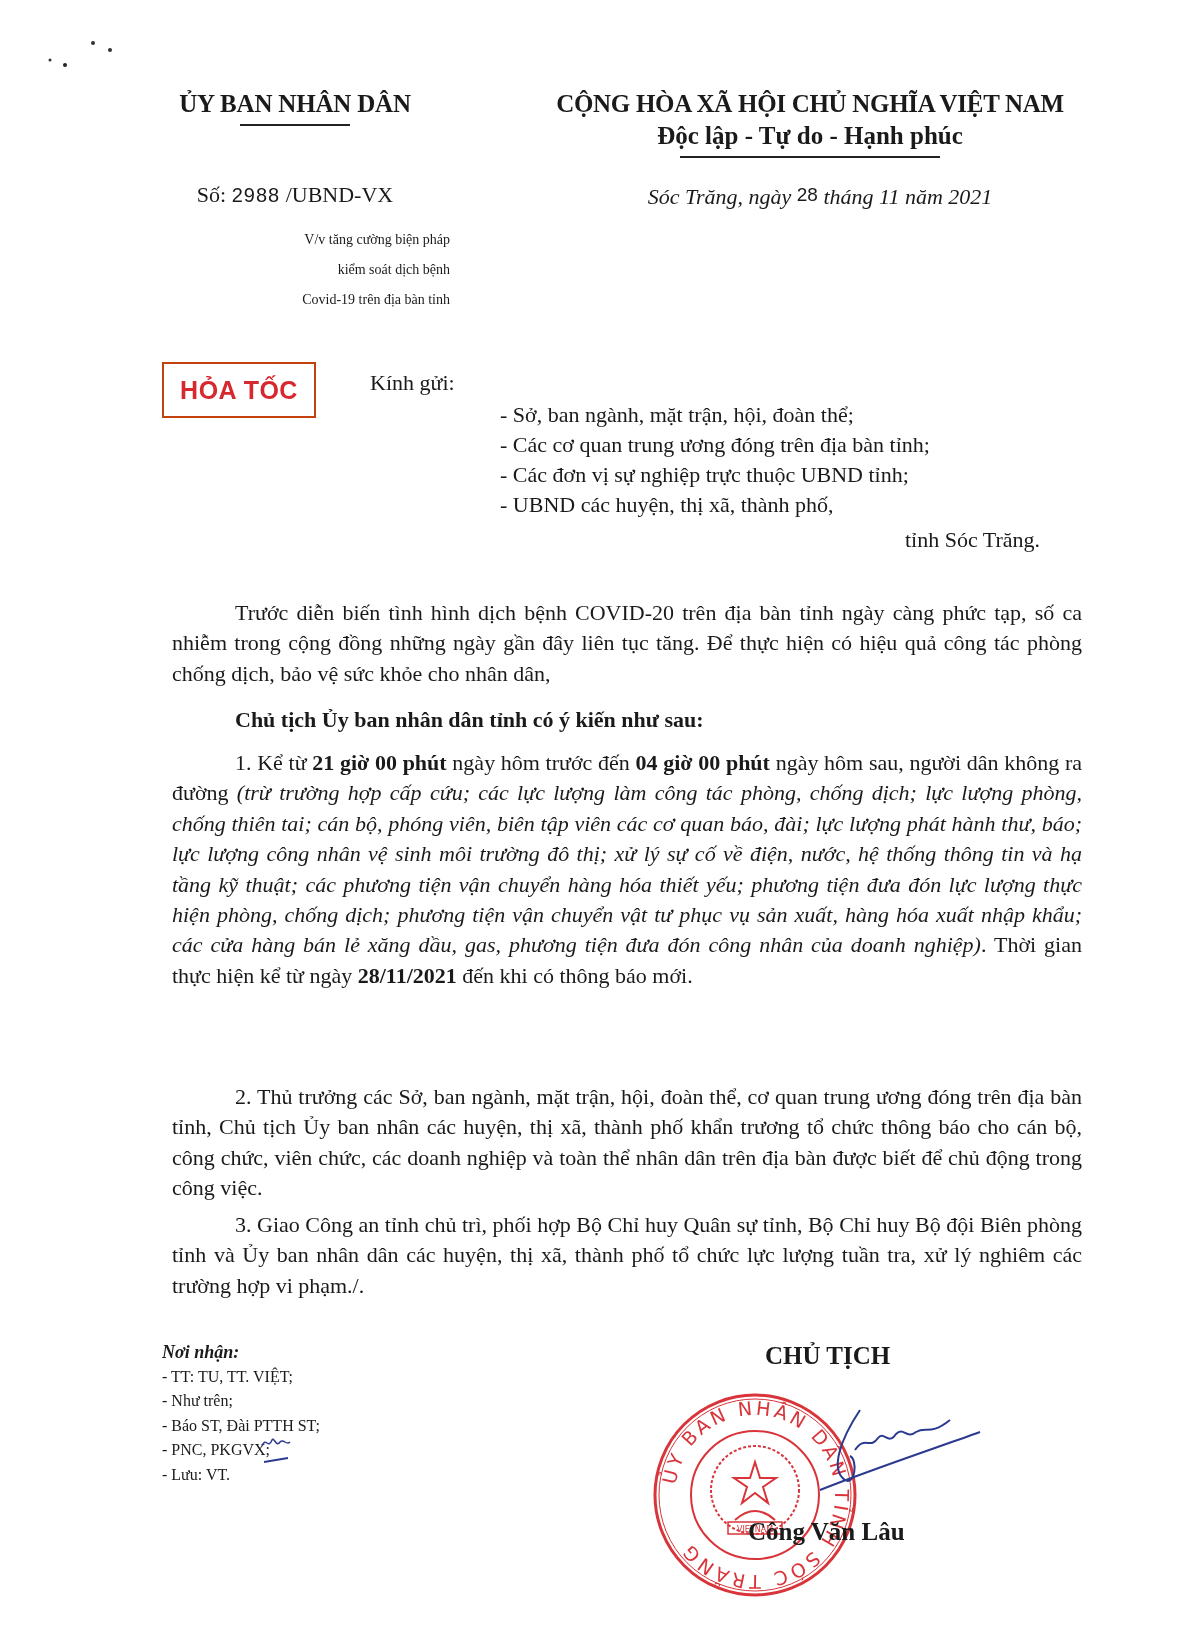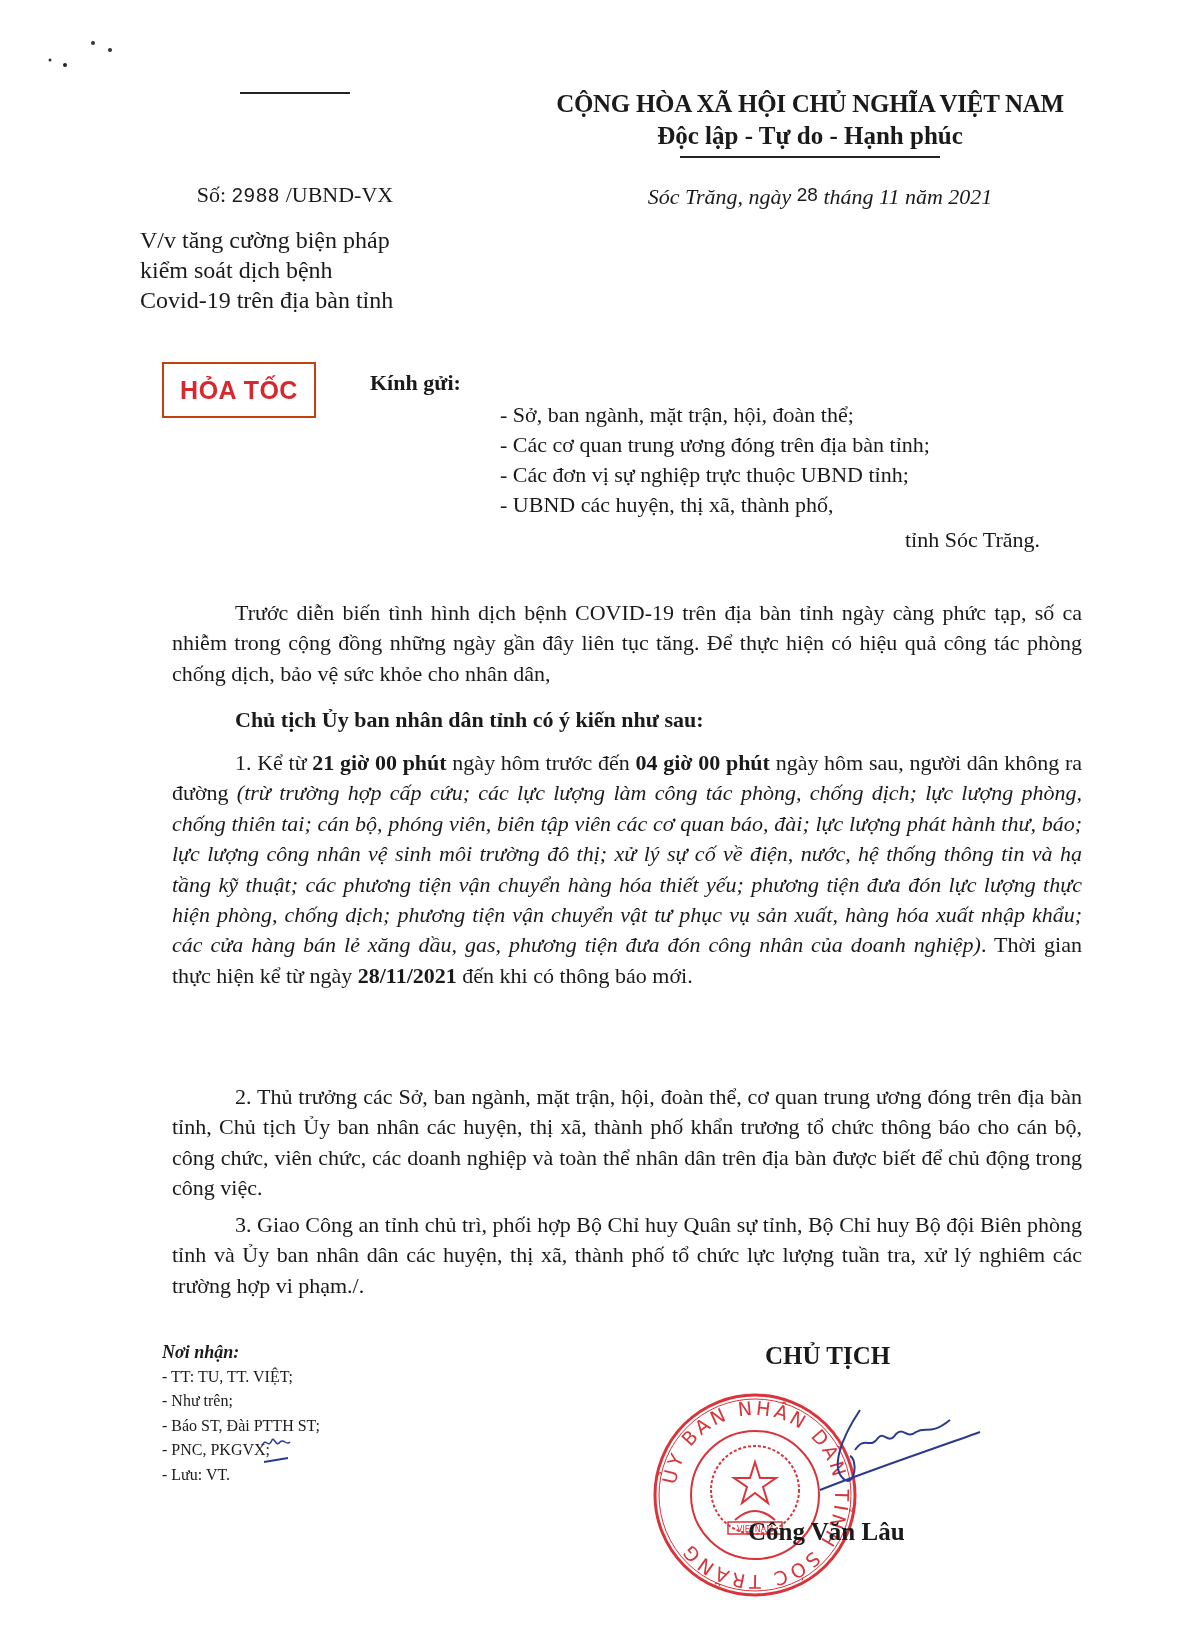--- a/index.html
+++ b/index.html
@@ -9,29 +9,29 @@
     }
     .abs { position: absolute; }
     .hdr-left { left: 140px; top: 88px; width: 310px; text-align: center; }
     .hdr-left .line { font-weight: bold; font-size: 25px; line-height: 32px; letter-spacing: -0.2px; }
     .underline-bar { height: 2px; background: #222; margin: 4px auto 0; }
     .hdr-right { left: 505px; top: 88px; width: 610px; text-align: center; }
     .hdr-right .l1 { font-weight: bold; font-size: 25px; line-height: 32px; letter-spacing: -0.3px; }
     .hdr-right .l2 { font-weight: bold; font-size: 25px; line-height: 32px; }
     .so { left: 140px; top: 180px; width: 310px; text-align: center; font-size: 22px; line-height: 30px; }
     .so .num { font-family: "Liberation Sans", sans-serif; font-size: 20px; letter-spacing: 1px; }
-    .vv { left: 140px; top: 225px; width: 310px; text-align: left; font-size: 24px; line-height: 30px; }
+    .vv { left: 140px; top: 225px; width: 310px; text-align: right; font-size: 14px; line-height: 30px; }
     .date { left: 560px; top: 180px; width: 520px; text-align: center; font-style: italic; font-size: 22px; line-height: 30px; }
     .date .dnum { font-style: normal; font-family: "Liberation Sans", sans-serif; font-size: 19px; vertical-align: 3px; }
     .stamp {
       left: 162px; top: 362px; width: 150px; height: 52px; border: 2px solid #c2410c;
       color: #d7282f; font-family: "Liberation Sans", sans-serif; font-weight: bold; font-size: 25px;
       display: flex; align-items: center; justify-content: center; letter-spacing: 0.5px;
     }
-    .kinhgui { left: 370px; top: 368px; font-size: 22px; line-height: 30px; font-weight: bold; }
+    .kinhgui { left: 370px; top: 368px; font-size: 22px; line-height: 30px; }
     .recips { left: 500px; top: 400px; font-size: 22px; line-height: 30px; }
     .recips .r { white-space: nowrap; }
     .recip-tail { left: 905px; top: 525px; font-size: 22px; line-height: 30px; }
     .body { left: 172px; width: 910px; font-size: 22px; line-height: 30.4px; text-align: justify; }
     .body .ind { text-indent: 63px; }
     .p1 { top: 598px; }
     .heading { left: 235px; top: 705px; font-weight: bold; font-size: 22px; line-height: 30px; }
     .p2 { top: 748px; }
     .p3 { top: 1082px; }
     .p4 { top: 1210px; }
@@ -47,20 +47,21 @@
 <body>
 
 <svg class="abs scan-dots" width="80" height="40">
   <circle cx="5" cy="20" r="1.5" fill="#333"></circle>
     <circle cx="20" cy="25" r="2" fill="#222"></circle>
   <circle cx="48" cy="3" r="2" fill="#333"></circle>
     <circle cx="65" cy="10" r="2" fill="#333"></circle>
 </svg>
 
 <div class="abs hdr-left">
+  <div class="line">ỦY BAN NHÂN DÂN</div>
   <div class="underline-bar" style="width:110px"></div>
 </div>
 
 <div class="abs hdr-right">
   <div class="l1">CỘNG HÒA XÃ HỘI CHỦ NGHĨA VIỆT NAM</div>
   <div class="l2">Độc lập - Tự do - Hạnh phúc</div>
   <div class="underline-bar" style="width:260px"></div>
 </div>
 
 <div class="abs so">
@@ -86,21 +87,21 @@
 <div class="abs kinhgui">Kính gửi:</div>
 <div class="abs recips">
   <div class="r">- Sở, ban ngành, mặt trận, hội, đoàn thể;</div>
   <div class="r">- Các cơ quan trung ương đóng trên địa bàn tỉnh;</div>
   <div class="r">- Các đơn vị sự nghiệp trực thuộc UBND tỉnh;</div>
   <div class="r">- UBND các huyện, thị xã, thành phố,</div>
 </div>
 <div class="abs recip-tail">tỉnh Sóc Trăng.</div>
 
 <div class="abs body p1">
-  <div class="ind">Trước diễn biến tình hình dịch bệnh COVID-19 trên địa bàn tỉnh ngày càng phức tạp, số ca nhiễm trong cộng đồng những ngày gần đây liên tục tăng. Để thực hiện có hiệu quả công tác phòng chống dịch, bảo vệ sức khỏe cho nhân dân,</div>
+  <div class="ind">Trước diễn biến tình hình dịch bệnh COVID-20 trên địa bàn tỉnh ngày càng phức tạp, số ca nhiễm trong cộng đồng những ngày gần đây liên tục tăng. Để thực hiện có hiệu quả công tác phòng chống dịch, bảo vệ sức khỏe cho nhân dân,</div>
 </div>
 
 <div class="abs heading">Chủ tịch Ủy ban nhân dân tỉnh có ý kiến như sau:</div>
 
 <div class="abs body p2">
   <div class="ind"><span>1. Kể từ </span><b>21 giờ 00 phút</b><span> ngày hôm trước đến </span><b>04 giờ 00 phút</b><span> ngày hôm sau, người dân không ra đường </span><i>(trừ trường hợp cấp cứu; các lực lượng làm công tác phòng, chống dịch; lực lượng phòng, chống thiên tai; cán bộ, phóng viên, biên tập viên các cơ quan báo, đài; lực lượng phát hành thư, báo; lực lượng công nhân vệ sinh môi trường đô thị; xử lý sự cố về điện, nước, hệ thống thông tin và hạ tầng kỹ thuật; các phương tiện vận chuyển hàng hóa thiết yếu; phương tiện đưa đón lực lượng thực hiện phòng, chống dịch; phương tiện vận chuyển vật tư phục vụ sản xuất, hàng hóa xuất nhập khẩu; các cửa hàng bán lẻ xăng dầu, gas, phương tiện đưa đón công nhân của doanh nghiệp)</i><span>. Thời gian thực hiện kể từ ngày </span><b>28/11/2021</b><span> đến khi có thông báo mới.</span></div>
 </div>
 
 <div class="abs body p3">
   <div class="ind">2. Thủ trưởng các Sở, ban ngành, mặt trận, hội, đoàn thể, cơ quan trung ương đóng trên địa bàn tỉnh, Chủ tịch Ủy ban nhân các huyện, thị xã, thành phố khẩn trương tổ chức thông báo cho cán bộ, công chức, viên chức, các doanh nghiệp và toàn thể nhân dân trên địa bàn được biết để chủ động trong công việc.</div>

